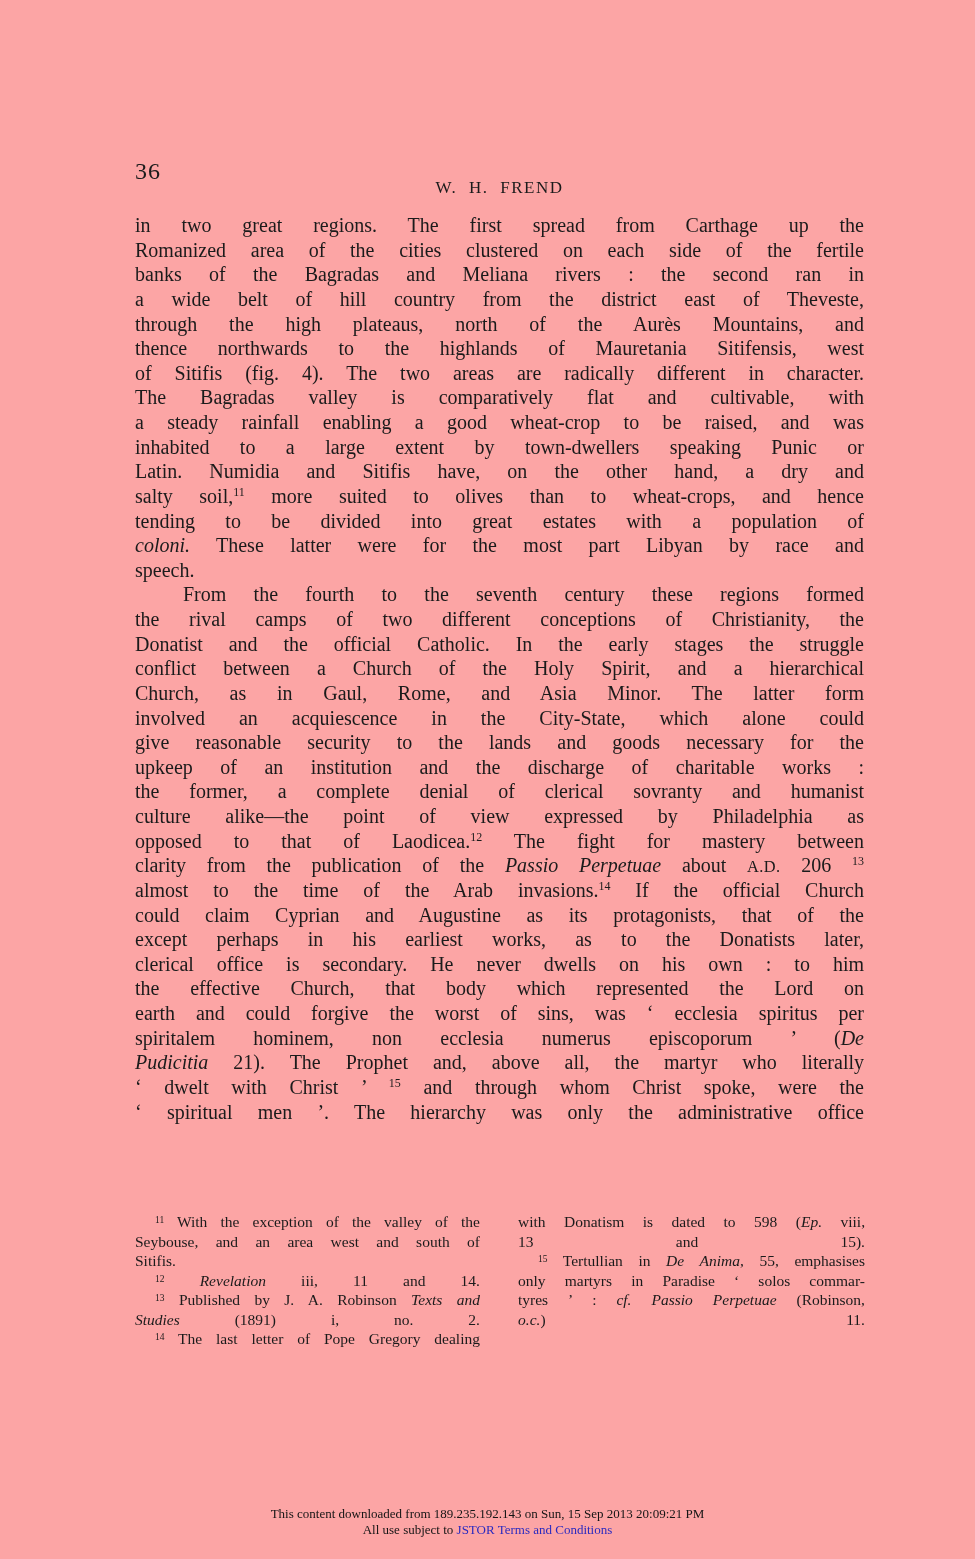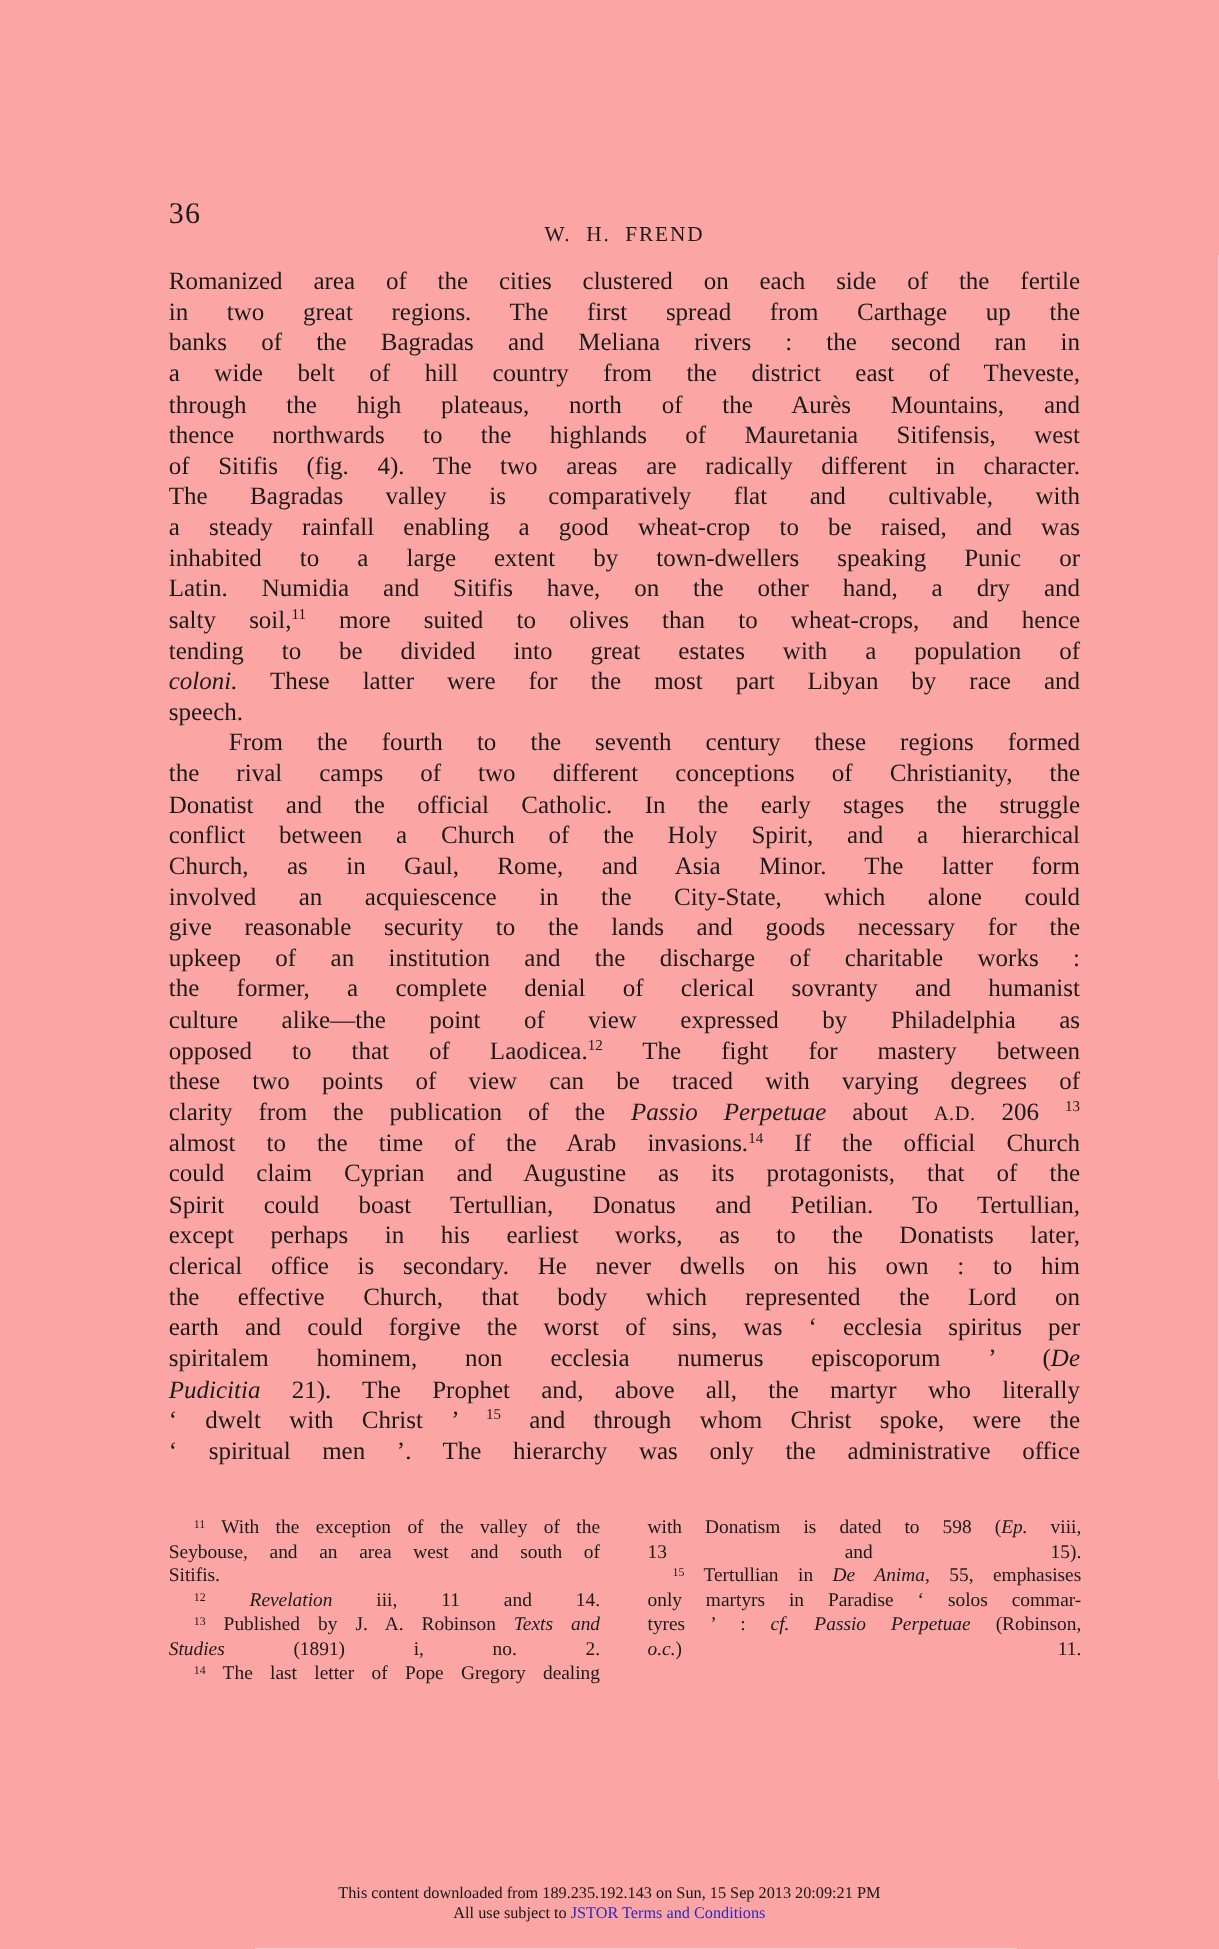--- a/index.html
+++ b/index.html
@@ -106,22 +106,22 @@
 <body>
 
 <div class="page">
 
   <div class="pagehead">
     <span class="page-number">36</span>
     <span class="running-title">W. H. FREND</span>
   </div>
 
   <div class="body-col" id="body-lines">
+      <div class="tline"><span>in two great regions.  The first spread from Carthage up the</span></div>
       <div class="tline"><span>Romanized area of the cities clustered on each side of the fertile</span></div>
-      <div class="tline"><span>in two great regions.  The first spread from Carthage up the</span></div>
       <div class="tline"><span>banks of the Bagradas and Meliana rivers :  the second ran in</span></div>
       <div class="tline"><span>a wide belt of hill country from the district east of Theveste,</span></div>
       <div class="tline"><span>through the high plateaus, north of the Aurès Mountains, and</span></div>
       <div class="tline"><span>thence northwards to the highlands of Mauretania Sitifensis, west</span></div>
       <div class="tline"><span>of Sitifis (fig. 4).  The two areas are radically different in character.</span></div>
       <div class="tline"><span>The Bagradas valley is comparatively flat and cultivable, with</span></div>
       <div class="tline"><span>a steady rainfall enabling a good wheat-crop to be raised, and was</span></div>
       <div class="tline"><span>inhabited to a large extent by town-dwellers speaking Punic or</span></div>
       <div class="tline"><span>Latin.  Numidia and Sitifis have, on the other hand, a dry and</span></div>
       <div class="tline"><span>salty soil,</span><span class="sup">11</span><span> more suited to olives than to wheat-crops, and hence</span></div>
@@ -132,25 +132,23 @@
       <div class="tline"><span>the rival camps of two different conceptions of Christianity, the</span></div>
       <div class="tline"><span>Donatist and the official Catholic.  In the early stages the struggle</span></div>
       <div class="tline"><span>conflict between a Church of the Holy Spirit, and a hierarchical</span></div>
       <div class="tline"><span>Church, as in Gaul, Rome, and Asia Minor.  The latter form</span></div>
       <div class="tline"><span>involved an acquiescence in the City-State, which alone could</span></div>
       <div class="tline"><span>give reasonable security to the lands and goods necessary for the</span></div>
       <div class="tline"><span>upkeep of an institution and the discharge of charitable works :</span></div>
       <div class="tline"><span>the former, a complete denial of clerical sovranty and humanist</span></div>
       <div class="tline"><span>culture alike—the point of view expressed by Philadelphia as</span></div>
       <div class="tline"><span>opposed to that of Laodicea.</span><span class="sup">12</span><span>  The fight for mastery between</span></div>
-      <div class="tline"><span>these two points of view can be traced with varying degrees of</span></div>
       <div class="tline"><span>clarity from the publication of the </span><span class="i">Passio Perpetuae</span><span> about </span><span class="sc">A.D.</span><span> 206 </span><span class="sup">13</span></div>
       <div class="tline"><span>almost to the time of the Arab invasions.</span><span class="sup">14</span><span>  If the official Church</span></div>
       <div class="tline"><span>could claim Cyprian and Augustine as its protagonists, that of the</span></div>
-      <div class="tline"><span>Spirit could boast Tertullian, Donatus and Petilian.  To Tertullian,</span></div>
       <div class="tline"><span>except perhaps in his earliest works, as to the Donatists later,</span></div>
       <div class="tline"><span>clerical office is secondary.  He never dwells on his own :  to him</span></div>
       <div class="tline"><span>the effective Church, that body which represented the Lord on</span></div>
       <div class="tline"><span>earth and could forgive the worst of sins, was ‘ ecclesia spiritus per</span></div>
       <div class="tline"><span>spiritalem hominem, non ecclesia numerus episcoporum ’ (</span><span class="i">De</span></div>
       <div class="tline"><span class="i">Pudicitia</span><span> 21).  The Prophet and, above all, the martyr who literally</span></div>
       <div class="tline"><span>‘ dwelt with Christ ’ </span><span class="sup">15</span><span> and through whom Christ spoke, were the</span></div>
       <div class="tline"><span>‘ spiritual men ’.  The hierarchy was only the administrative office</span></div>
     </div>
 

